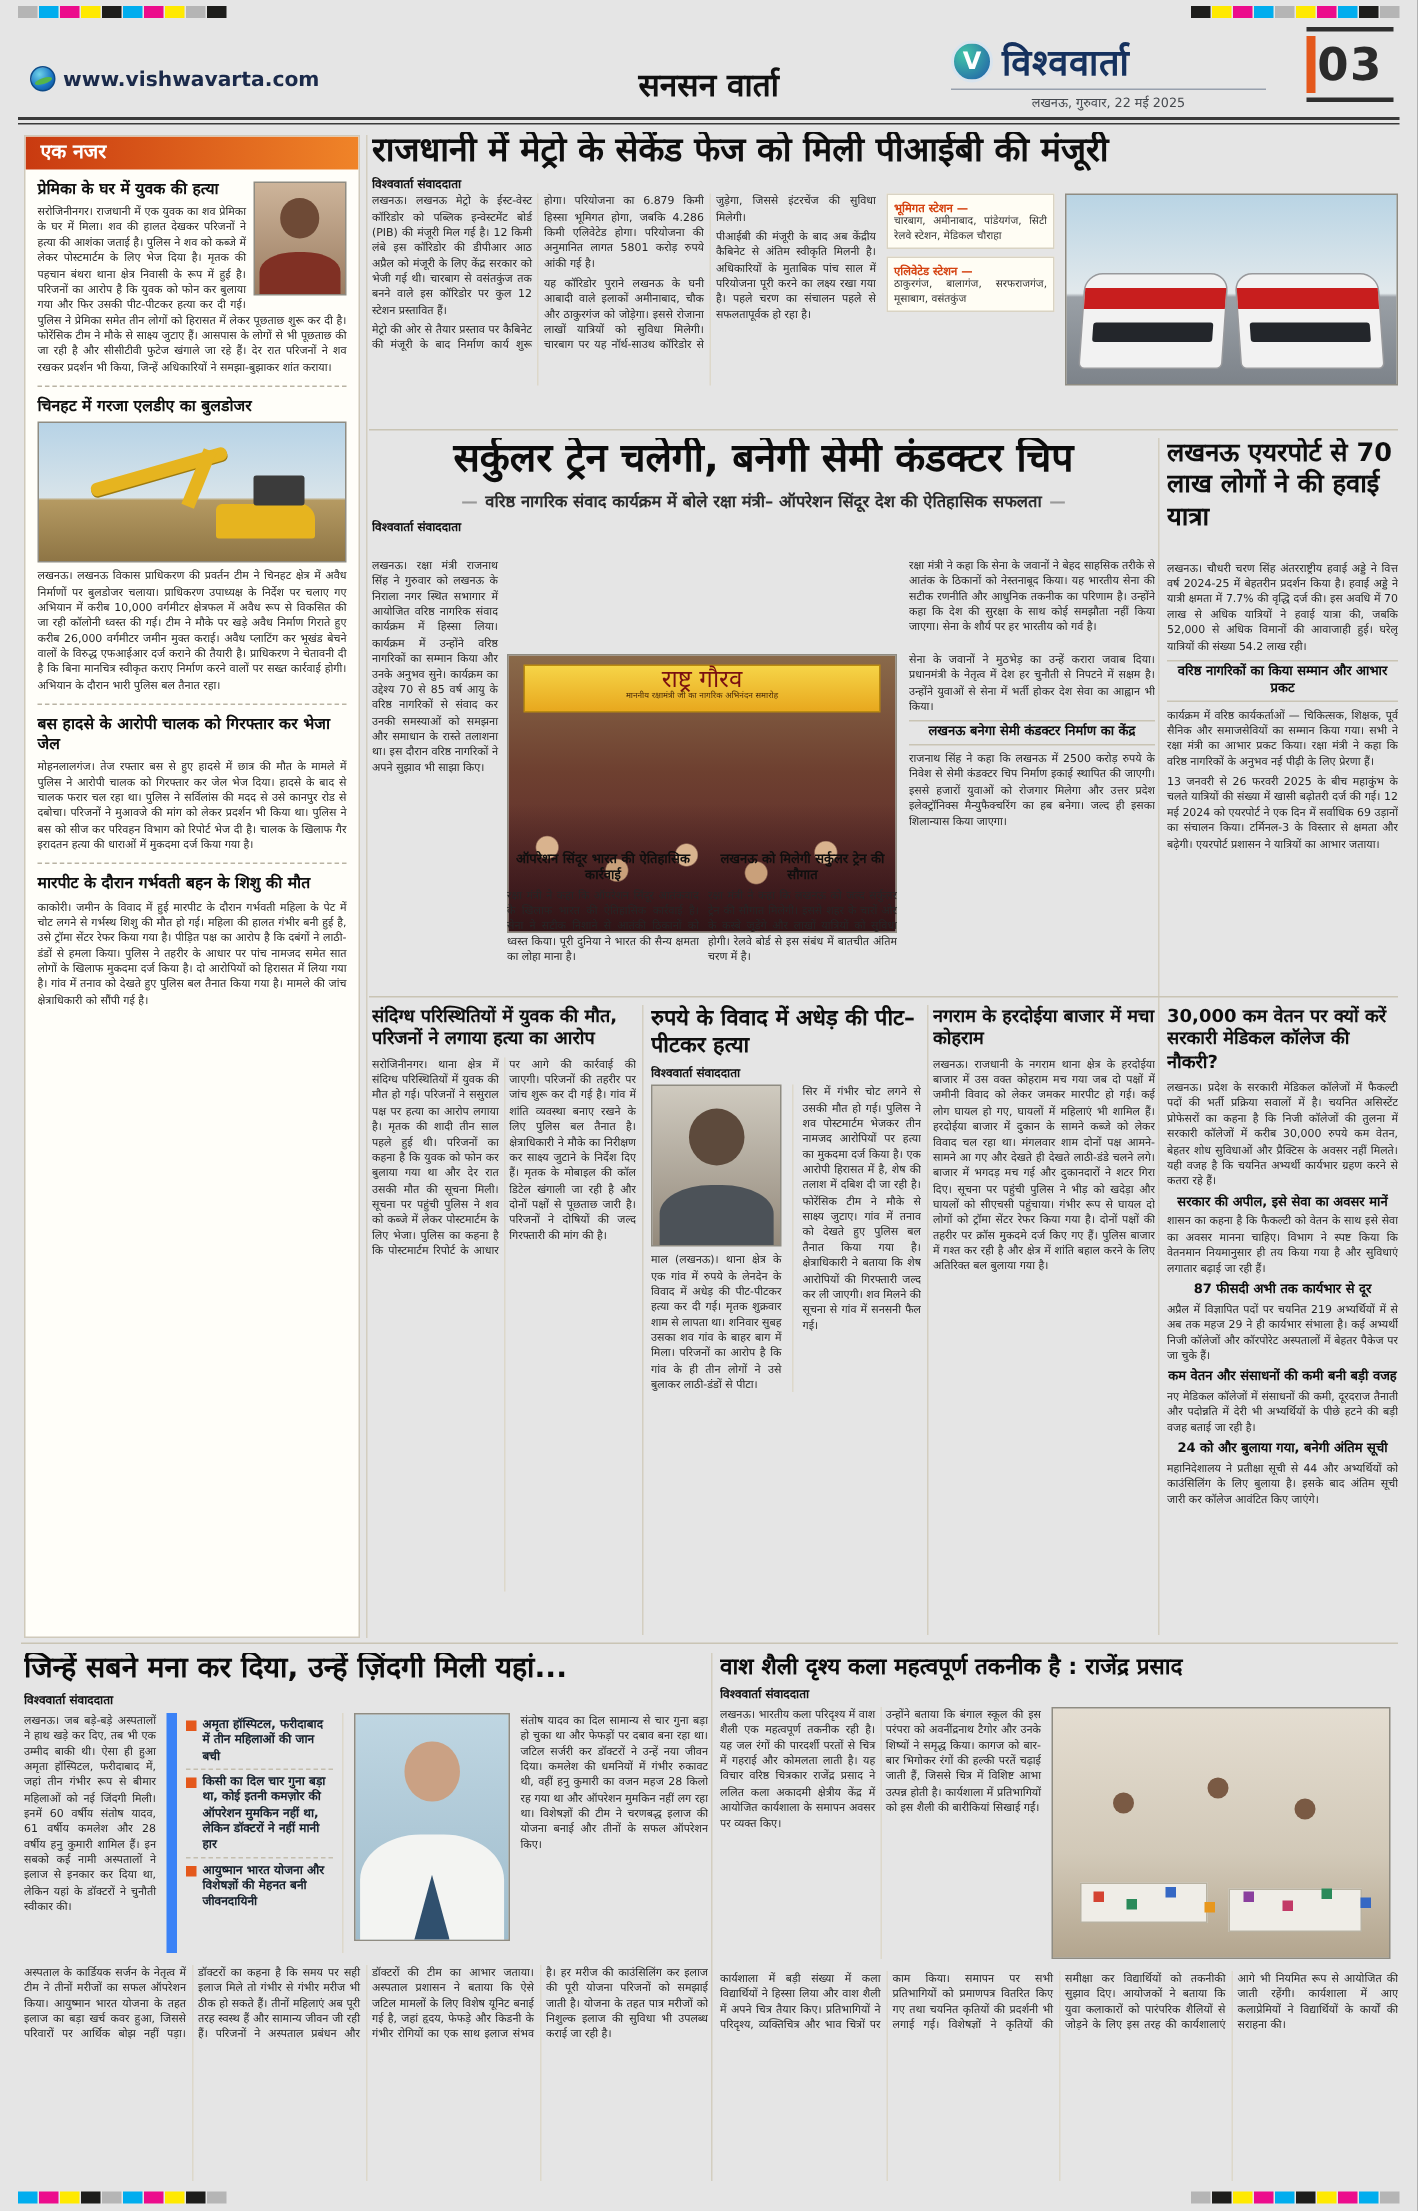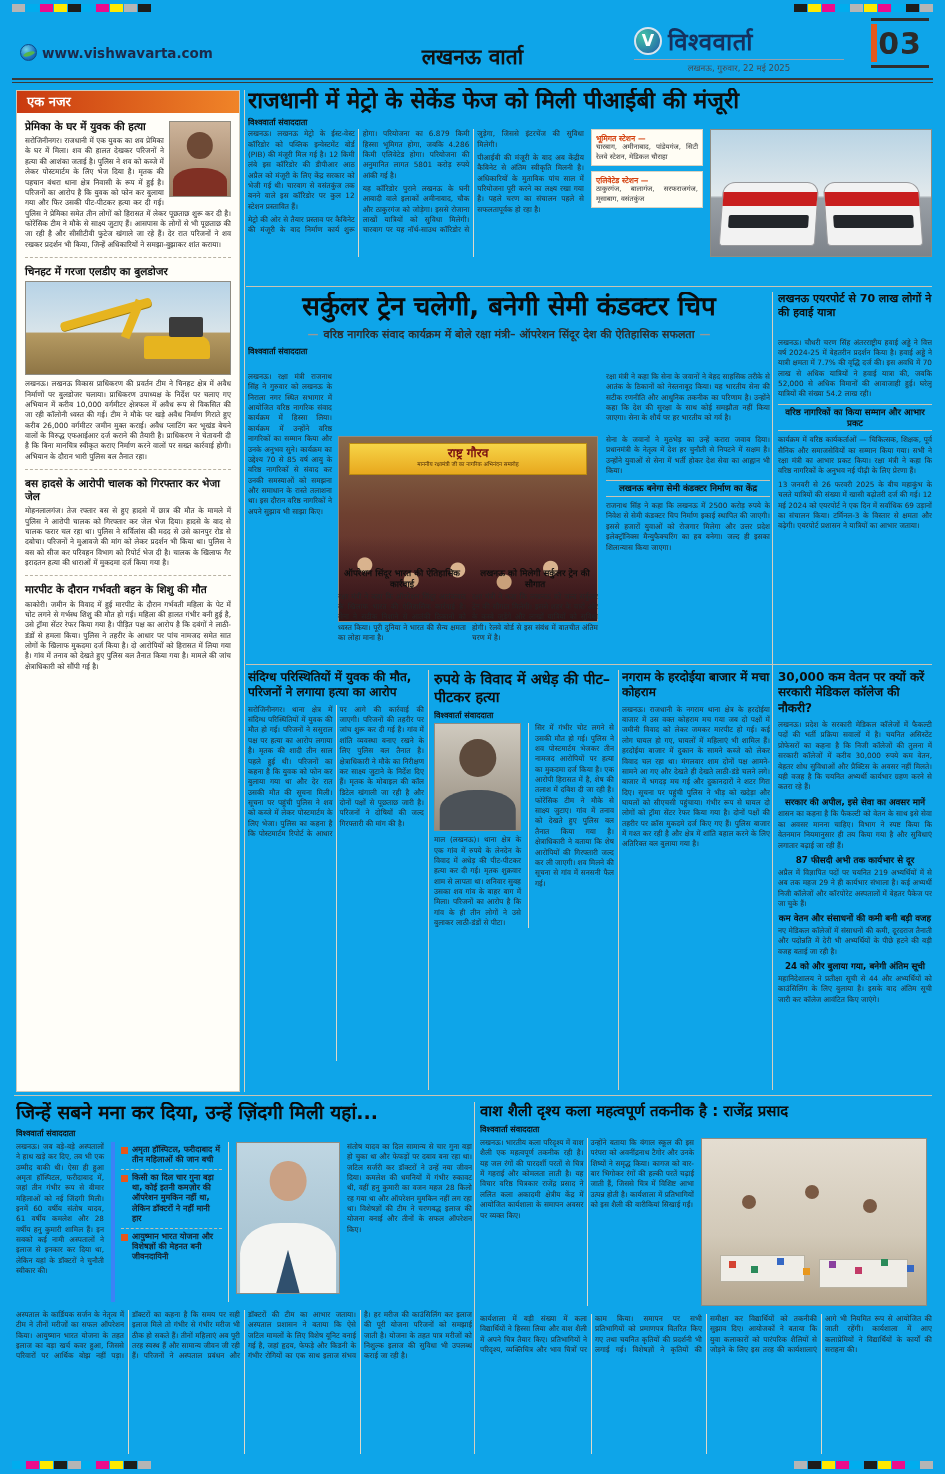--- a/index.html
+++ b/index.html
@@ -1,17 +1,17 @@
 <!DOCTYPE html>
 <html lang="hi"><head>
 <meta charset="utf-8">
 <style>
   *{margin:0;padding:0;box-sizing:border-box}
   html,body{background:#8a8a8a}
-  .page{position:relative;width:945px;height:1474px;margin:0 auto;background:#0ea5e9;
+  .page{position:relative;width:945px;height:1474px;margin:0 auto;background:#e5e5e5;
         font-family:"DejaVu Sans","Liberation Sans",sans-serif;color:#1c1c1c;overflow:hidden}
   .abs{position:absolute}
   
   .reg{position:absolute;display:flex;gap:1px;height:8px}
   .reg i{width:13px;height:8px;display:block}
   .cGy{background:#b5b5b5}.cCy{background:#00adee}.cMg{background:#ec0c8c}.cYl{background:#ffe900}.cBk{background:#1d1d1b}
   
   .site{display:flex;align-items:center;gap:5px;font-weight:bold;font-size:13.5px;color:#1b2a4a}
   .globe{width:17px;height:17px;border-radius:50%;background:radial-gradient(circle at 35% 30%,#6fd3e8,#1a74c4 60%,#0d4b88);border:1px solid #0d4b88;position:relative}
   .globe::after{content:"";position:absolute;left:2px;top:7px;width:12px;height:4px;border-radius:50%;background:#55b54a;transform:rotate(-18deg)}
@@ -62,30 +62,30 @@
   .train::before{content:"";position:absolute;top:9px;left:0;right:0;height:14px;background:#c81e1e}
   .train::after{content:"";position:absolute;top:32px;left:7px;right:7px;height:13px;background:#23262b;border-radius:2px}
   .t1{left:10px;transform:skewX(-4deg)}
   .t2{right:10px;transform:skewX(4deg)}
   
   .circ-head{font-size:26px;font-weight:bold;text-align:center;color:#0c0c0c;line-height:1.1}
   .circ-sub{font-size:11px;font-weight:bold;color:#2d2d2d;text-align:center;margin-top:5px}
   .circ-sub::before,.circ-sub::after{content:"—";color:#999;margin:0 5px}
   .event-photo{background:linear-gradient(180deg,#8a6a4a 0%,#6e4030 42%,#55212a 100%)}
   .ev-banner{position:absolute;top:6px;left:4%;width:92%;height:32px;background:linear-gradient(180deg,#f6d447,#e8a81e);color:#7a1010;text-align:center;border:1px solid #b98a10}
-  .ev-banner .bt{display:block;font-weight:bold;font-size:12px;line-height:18px}
+  .ev-banner .bt{display:block;font-weight:normal;font-size:16px;line-height:18px}
   .ev-banner .bs{display:block;font-size:5.5px;line-height:1;color:#4a2a08}
   .ev-heads{position:absolute;bottom:0;left:0;right:0;height:46%;
     background:radial-gradient(circle 8px at 10% 34%,#d9b38e 0 7px,transparent 8px),
                radial-gradient(circle 8px at 28% 52%,#c9a07a 0 7px,transparent 8px),
                radial-gradient(circle 8px at 46% 40%,#d9b38e 0 7px,transparent 8px),
                radial-gradient(circle 8px at 64% 54%,#c9a07a 0 7px,transparent 8px),
                radial-gradient(circle 8px at 82% 38%,#d9b38e 0 7px,transparent 8px),
                linear-gradient(180deg,transparent,#2f1416)}
-  .head-13{font-size:11px;font-weight:bold;line-height:1.25;color:#0e0e0e}
+  .head-13{font-size:17px;font-weight:bold;line-height:1.25;color:#0e0e0e}
   .head-12{font-size:12px;font-weight:bold;line-height:1.28;color:#0e0e0e}
   .head-14{font-size:14.5px;font-weight:bold;line-height:1.25;color:#0e0e0e}
   .sub-rule{border-top:1px solid #c9c4b4;border-bottom:1px solid #c9c4b4;padding:2px 0;margin:4px 0}
   
   .hosp-head{font-size:19px;font-weight:bold;color:#0b0b0b;line-height:1.15;white-space:nowrap}
   .art-head{font-size:15px;font-weight:bold;color:#0b0b0b;line-height:1.2;white-space:nowrap}
   .bullet-item{display:flex;gap:4px;padding:3px 0;border-bottom:1px dashed #c4beae}
   .bullet-item:last-child{border-bottom:none}
   .sq{flex:0 0 7px;width:7px;height:7px;background:#e4581c;margin-top:2px}
   .bullet-text{font-size:8px;font-weight:bold;line-height:1.3;color:#16202c}
@@ -151,21 +151,21 @@
       <i class="cMg"></i>
       <i class="cCy"></i>
       <i class="cGy"></i>
   </div>
 
   <header class="abs" style="left:16px;top:16px;width:913px;height:60px">
     <div class="site abs" style="left:4px;top:28px">
       <span class="globe"></span>
       <span>www.vishwavarta.com</span>
     </div>
-    <div class="section-title">लखनऊ वार्ता</div>
+    <div class="section-title">सनसन वार्ता</div>
     <div class="abs" style="left:618px;top:8px;width:210px">
       <div class="brand-row">
         <span class="vbadge">V</span>
         <span class="brand-name">विश्ववार्ता</span>
       </div>
       <div class="edition">लखनऊ, गुरुवार, 22 मई 2025</div>
     </div>
     <div class="page-badge">
       <span class="page-num">03</span>
     </div>
@@ -309,21 +309,21 @@
     <div class="body-txt">महानिदेशालय ने प्रतीक्षा सूची से 44 और अभ्यर्थियों को काउंसिलिंग के लिए बुलाया है। इसके बाद अंतिम सूची जारी कर कॉलेज आवंटित किए जाएंगे।</div>
   </section>
 
   <div class="hrule" style="left:14px;top:1095px;width:918px"></div>
 
   <section class="abs" style="left:16px;top:1102px;width:456px;height:352px;overflow:hidden">
     <h1 class="hosp-head">जिन्हें सबने मना कर दिया, उन्हें ज़िंदगी मिली यहां...</h1>
     <div class="byline" style="margin:3px 0 4px">विश्ववार्ता संवाददाता</div>
     <div style="display:flex;gap:7px;height:160px">
       <div class="body-txt" style="width:88px">लखनऊ। जब बड़े-बड़े अस्पतालों ने हाथ खड़े कर दिए, तब भी एक उम्मीद बाकी थी। ऐसा ही हुआ अमृता हॉस्पिटल, फरीदाबाद में, जहां तीन गंभीर रूप से बीमार महिलाओं को नई जिंदगी मिली। इनमें 60 वर्षीय संतोष यादव, 61 वर्षीय कमलेश और 28 वर्षीय हनु कुमारी शामिल हैं। इन सबको कई नामी अस्पतालों ने इलाज से इनकार कर दिया था, लेकिन यहां के डॉक्टरों ने चुनौती स्वीकार की।</div>
-      <div style="width:118px;border-left:4px solid #3b82f6;border-right:1px solid #ddd8ca;padding:0 6px">
+      <div style="width:118px;border-left:7px solid #3b82f6;border-right:1px solid #ddd8ca;padding:0 6px">
         <div class="bullet-item">
           <span class="sq"></span>
           <span class="bullet-text">अमृता हॉस्पिटल, फरीदाबाद में तीन महिलाओं की जान बची</span>
         </div>
         <div class="bullet-item">
           <span class="sq"></span>
           <span class="bullet-text">किसी का दिल चार गुना बड़ा था, कोई इतनी कमज़ोर की ऑपरेशन मुमकिन नहीं था, लेकिन डॉक्टरों ने नहीं मानी हार</span>
         </div>
         <div class="bullet-item">
           <span class="sq"></span>

